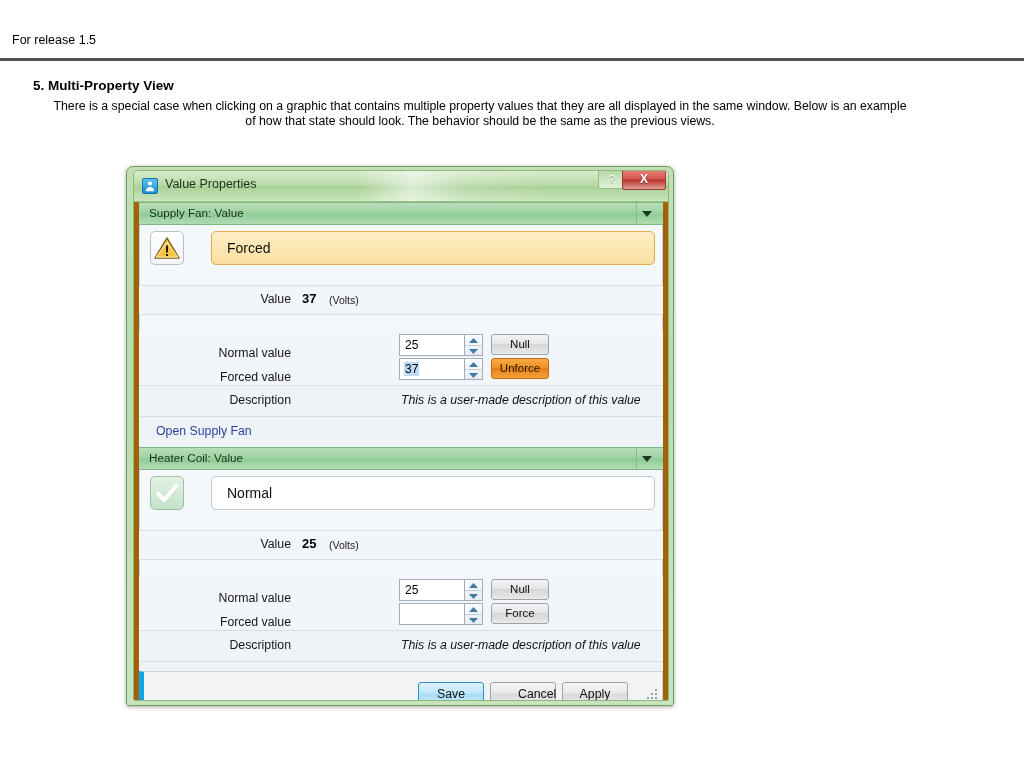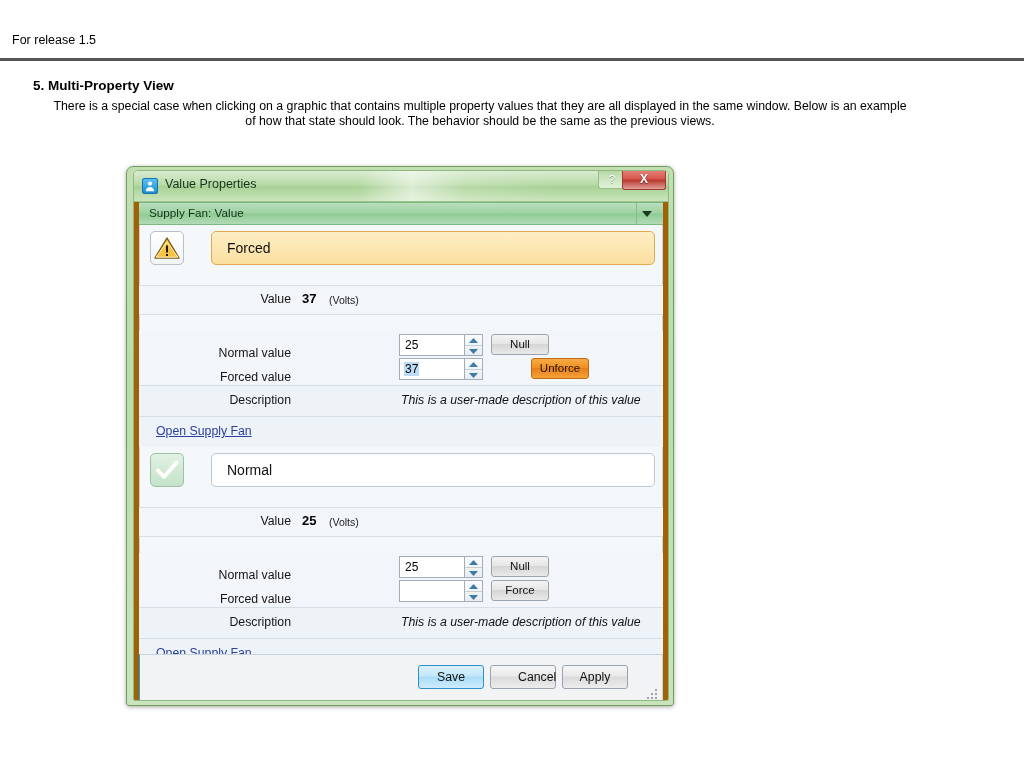--- a/index.html
+++ b/index.html
@@ -323,21 +323,20 @@
     background: linear-gradient(to bottom, #f4f4f4 0%, #e6e6e6 45%, #d6d6d6 50%, #e9e9e9 100%);
     font-size: 11.5px;
     color: #111;
     text-align: center;
     line-height: 19px;
   }
   .btn-flat.accent {
     border: 1px solid #c06b16;
     background: linear-gradient(to bottom, #f7ab46 0%, #f09122 45%, #e8801a 50%, #f4a238 100%);
     color: #231405;
-    margin-left: 40px;
   }
 
   
   .desc-row {
     position: relative;
     height: 30px;
     background: #eef3f8;
     border-bottom: 1px solid #d6dee6;
     margin: 0 -1px;
     padding: 0 1px;
@@ -358,33 +357,32 @@
     height: 30px;
     background: #eef3f8;
     margin: 0 -1px;
     padding: 0 1px;
   }
   .link-row a {
     position: absolute;
     left: 17px; top: 7px;
     font-size: 12.3px;
     color: #2a3fa0;
-    text-decoration: underline;
     cursor: pointer;
   }
 
   
   .footer {
     position: absolute;
     left: 5px; right: 5px;
     bottom: 0;
-    height: 47px;
+    height: 30px;
     background: #f2f3f4;
     border-top: 1px solid #c9d3dd;
-    border-left: 1px solid #0ea5e9;
+    border-left: 5px solid #0ea5e9;
     border-right: 1px solid #c9d3dd;
     box-sizing: border-box;
   }
   .btn-dialog {
     position: absolute;
     top: 10px;
     width: 66px; height: 24px;
     box-sizing: border-box;
     border: 1px solid #9aa4ae;
     border-radius: 3px;
@@ -512,20 +510,28 @@
           <div class="desc-text">This is a user-made description of this value</div>
         </div>
 
         <div class="link-row">
           <a>Open Supply Fan</a>
         </div>
       </div>
 
       <div class="panel">
 
+        <div class="group-header">
+          <div class="group-header-label">Heater Coil: Value</div>
+          <div class="group-collapse">
+            <svg width="10" height="6" viewBox="0 0 10 6">
+                <path d="M0 0 L10 0 L5 6 Z" fill="#1b3a20"></path>
+              </svg>
+          </div>
+        </div>
 
         <div class="status-row">
           <div class="status-icon-box ok">
             <svg width="32" height="32" viewBox="0 0 32 32">
               <path d="M7 16.5 L13 23 L25.5 8.5" fill="none" stroke="#ffffff" stroke-width="4" stroke-linecap="round" stroke-linejoin="round"></path>
             </svg>
           </div>
           <div class="status-field normal">
             <div class="status-field-text">Normal</div>
           </div>

